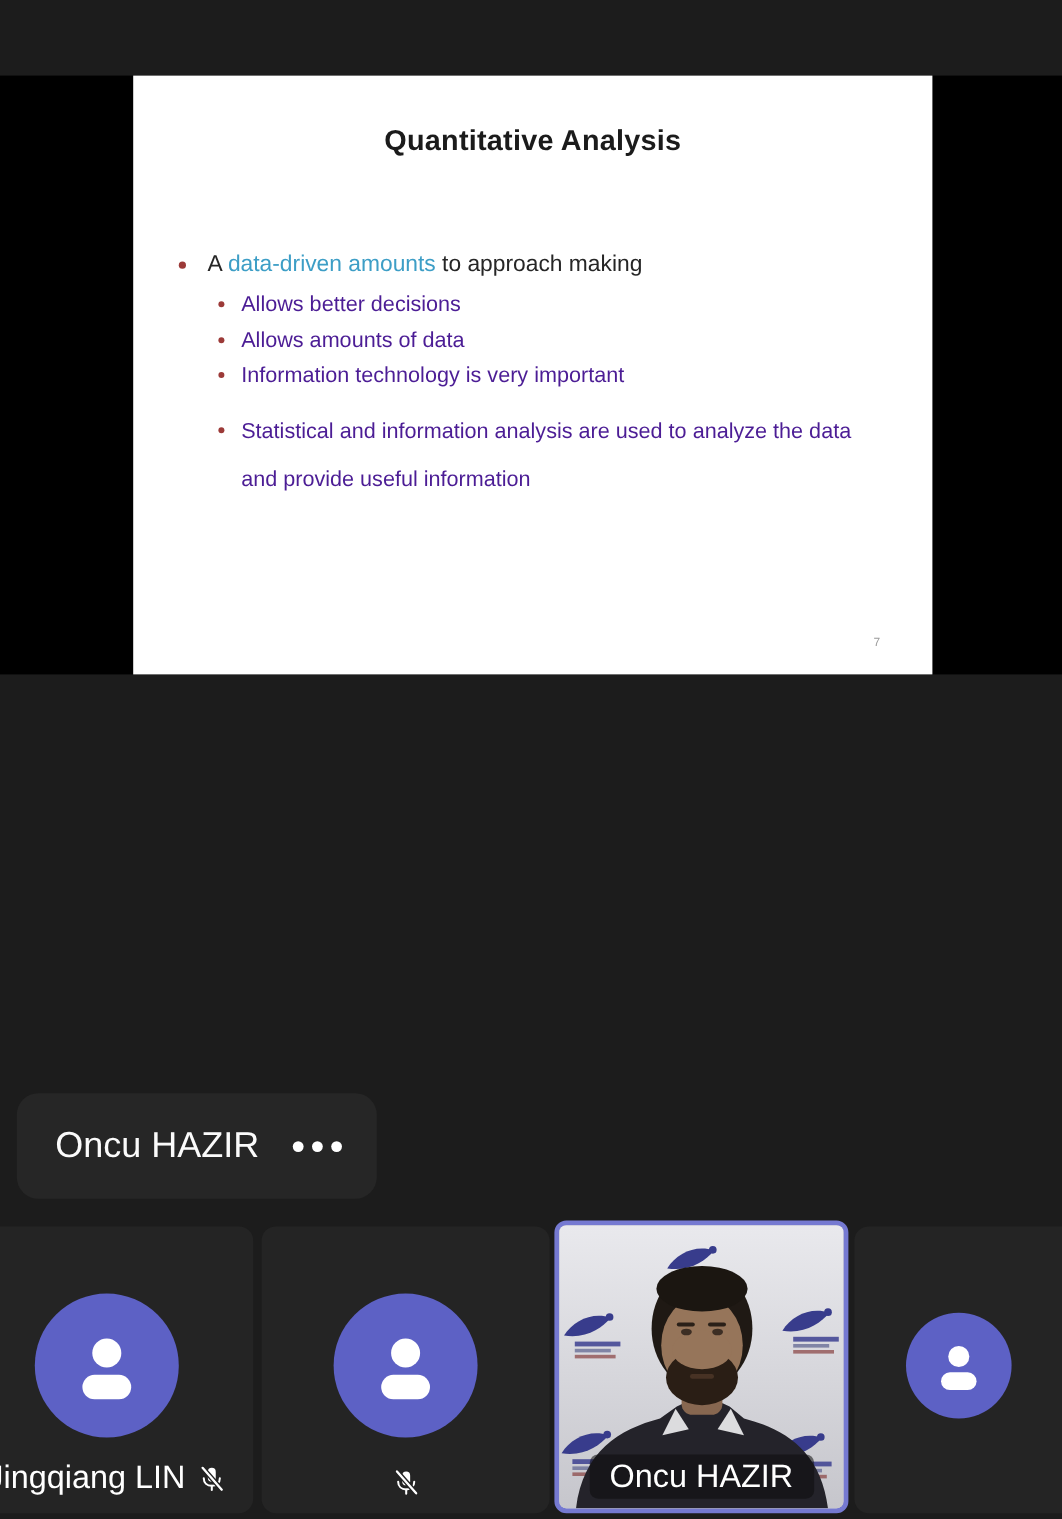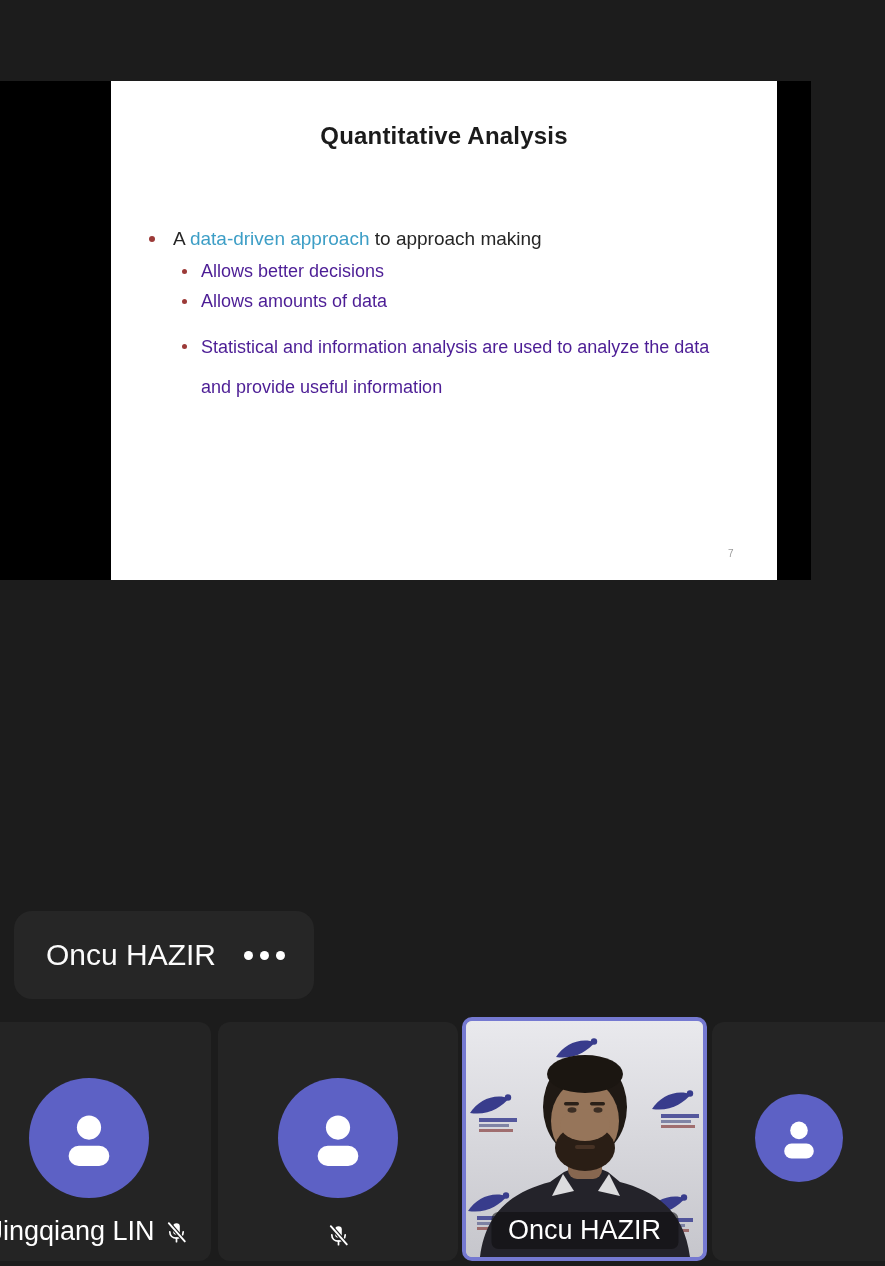--- a/index.html
+++ b/index.html
@@ -6,23 +6,22 @@
   html, body { width: 885px; height: 1266px; overflow: hidden; }
   body {
     background: #1c1c1c;
     font-family: "Liberation Sans", sans-serif;
     position: relative;
   }
   .app { position: absolute; inset: 0; }
 
   
   .stage {
-    position: absolute; left: 0; top: 63px; width: 811px; height: 499px;
+    position: absolute; left: 0; top: 63px; width: 885px; height: 499px;
     background: #000;
-    margin-top: 18px;
   }
   .slide {
     position: absolute; left: 111px; top: 0; width: 666px; height: 499px;
     background: #ffffff; color: #262626;
   }
   .slide-title {
     position: absolute; top: 41px; left: 0; width: 100%;
     text-align: center; font-size: 24px; font-weight: bold; color: #1b1b1b;
     letter-spacing: 0.2px;
   }
@@ -104,26 +103,27 @@
 </head>
 <body>
 
 <div class="app">
 
   <div class="stage">
     <div class="slide">
       <div class="slide-title">Quantitative Analysis</div>
 
       <div class="b1">
-        <span class="dot"></span><span>A </span><span class="hl">data-driven approach</span><span> to approach making</span>
+        <span class="dot"></span><span>A </span><span class="hl">data-driven amounts</span><span> to approach making</span>
       </div>
 
       <div class="subs">
         <div class="sub"><span class="dot"></span><span>Allows better decisions</span></div>
         <div class="sub"><span class="dot"></span><span>Allows amounts of data</span></div>
+        <div class="sub"><span class="dot"></span><span>Information technology is very important</span></div>
         <div class="sub wrap"><span class="dot"></span><span>Statistical and information analysis are used to analyze the data and provide useful information</span></div>
       </div>
 
       <div class="pageno">7</div>
     </div>
   </div>
 
   <div class="pill">
     <span class="pill-name">Oncu HAZIR</span>
     <span class="more">

